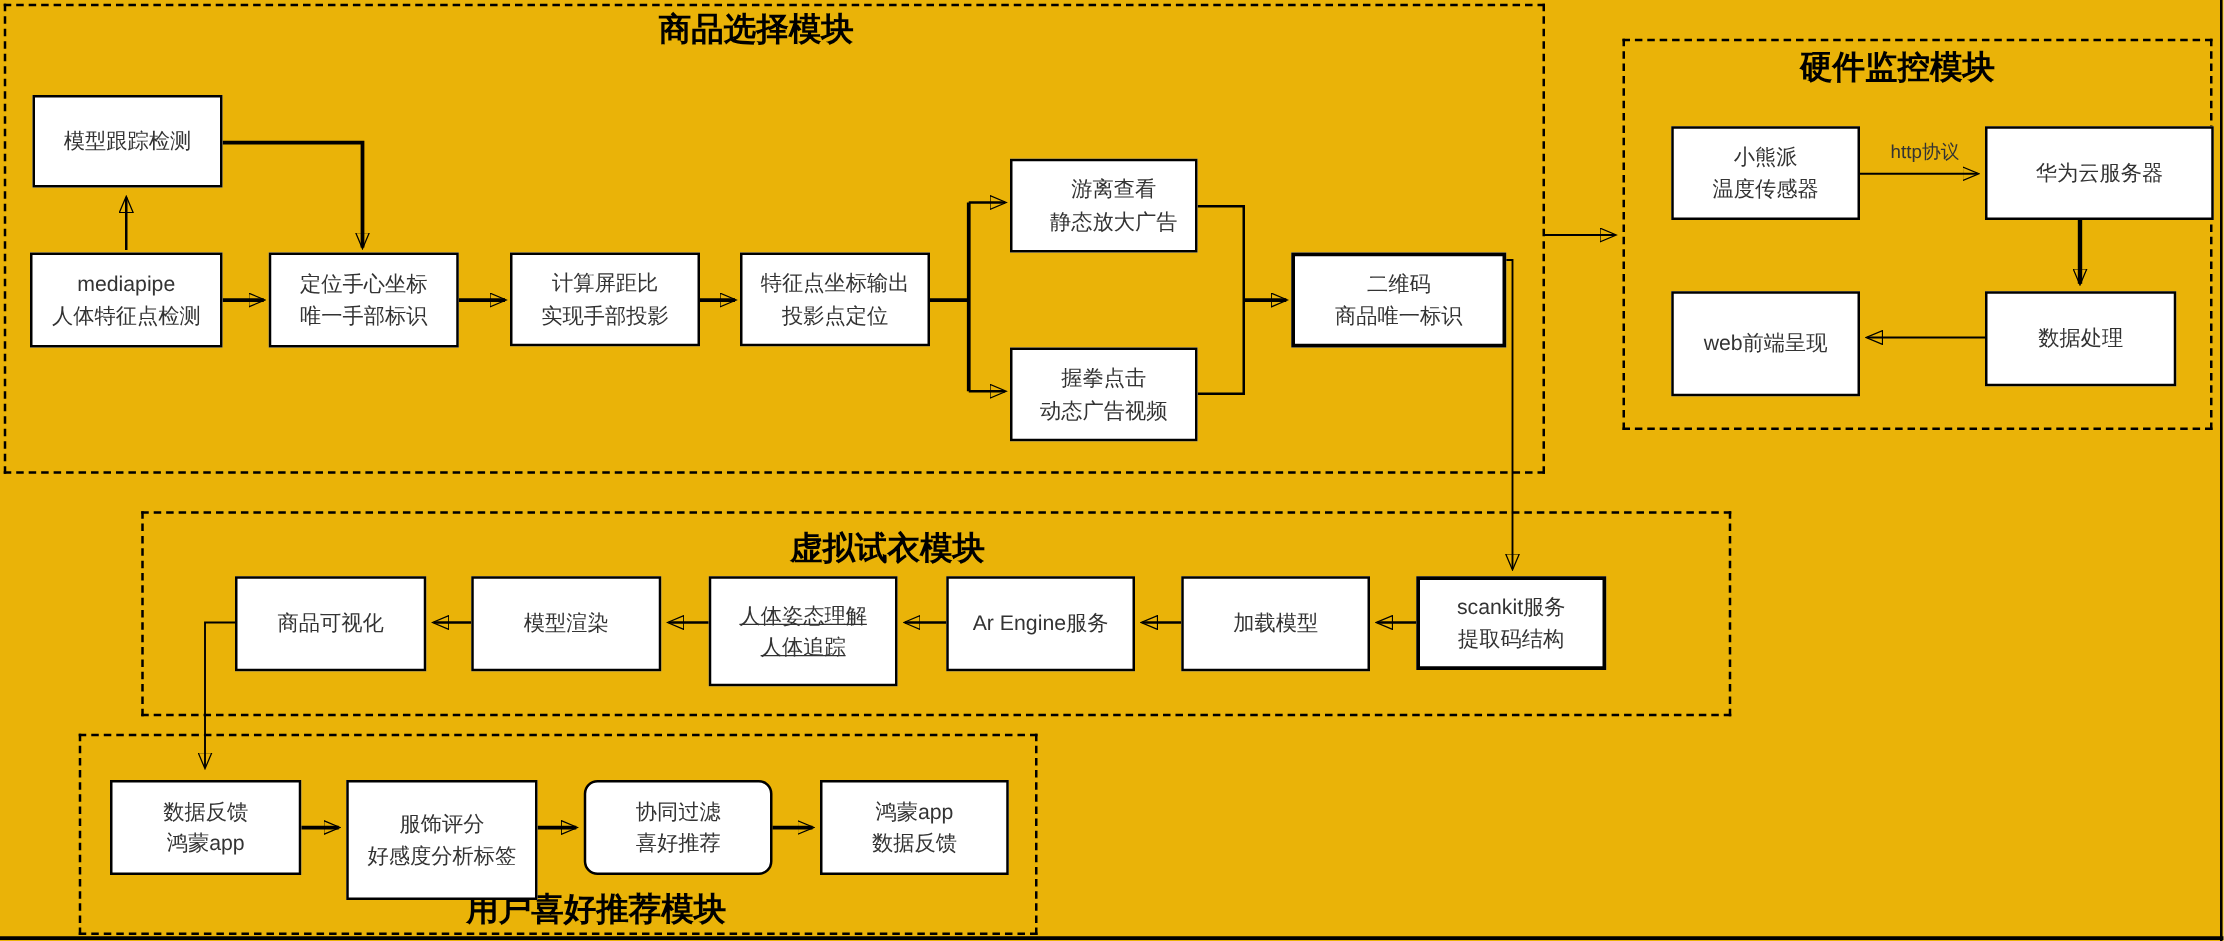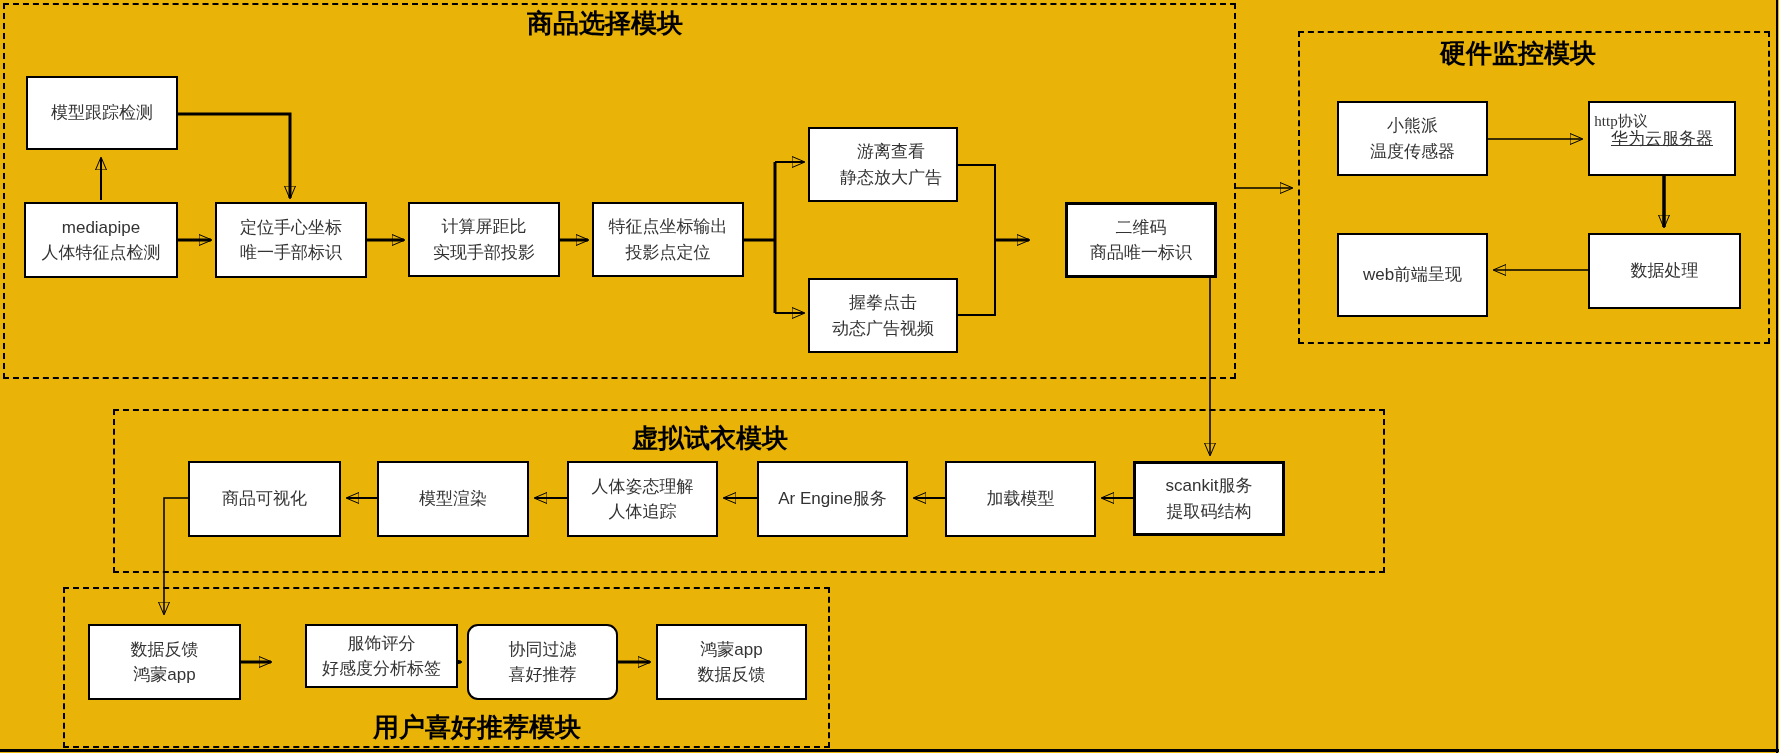--- a/index.html
+++ b/index.html
@@ -87,42 +87,42 @@
   <div class="node" style="left:215px;top:202px;width:152px;height:76px;">定位手心坐标
 唯一手部标识</div>
   <div class="node" style="left:408px;top:202px;width:152px;height:75px;">计算屏距比
 实现手部投影</div>
   <div class="node" style="left:592px;top:202px;width:152px;height:75px;">特征点坐标输出
 投影点定位</div>
   <div class="node" style="left:808px;top:127px;width:150px;height:75px;padding-left:16px;">游离查看
 静态放大广告</div>
   <div class="node" style="left:808px;top:278px;width:150px;height:75px;">握拳点击
 动态广告视频</div>
-  <div class="node thick" style="left:1033px;top:202px;width:152px;height:76px;margin-left:32px;">二维码
+  <div class="node thick" style="left:1033px;top:202px;width:172px;height:76px;">二维码
 商品唯一标识</div>
 
   <div class="node" style="left:1337px;top:101px;width:151px;height:75px;">小熊派
 温度传感器</div>
-  <div class="node" style="left:1588px;top:101px;width:148px;height:75px;text-decoration:underline;">华为云服务器</div>
+  <div class="node" style="left:1588px;top:101px;width:183px;height:75px;">华为云服务器</div>
   <div class="node" style="left:1337px;top:233px;width:151px;height:84px;">web前端呈现</div>
   <div class="node" style="left:1588px;top:233px;width:153px;height:76px;">数据处理</div>
-  <div class="edge-label" style="left:1576px;top:112px;width:90px;font-family:Liberation Serif, serif;">http协议</div>
+  <div class="edge-label" style="left:1495px;top:112px;width:90px;">http协议</div>
 
   <div class="node" style="left:188px;top:461px;width:153px;height:76px;">商品可视化</div>
   <div class="node" style="left:377px;top:461px;width:152px;height:76px;">模型渲染</div>
-  <div class="node" style="left:567px;top:461px;width:151px;height:76px;">人体姿态理解
+  <div class="node" style="left:567px;top:461px;width:151px;height:88px;text-decoration:underline;">人体姿态理解
 人体追踪</div>
   <div class="node" style="left:757px;top:461px;width:151px;height:76px;">Ar Engine服务</div>
   <div class="node" style="left:945px;top:461px;width:151px;height:76px;">加载模型</div>
   <div class="node thick" style="left:1133px;top:461px;width:152px;height:75px;">scankit服务
 提取码结构</div>
 
   <div class="node" style="left:88px;top:624px;width:153px;height:76px;">数据反馈
 鸿蒙app</div>
-  <div class="node" style="left:277px;top:624px;width:153px;height:64px;margin-left:28px;">服饰评分
+  <div class="node" style="left:277px;top:624px;width:153px;height:96px;">服饰评分
 好感度分析标签</div>
   <div class="node" style="left:467px;top:624px;width:151px;height:76px;border-radius:11px;">协同过滤
 喜好推荐</div>
   <div class="node" style="left:656px;top:624px;width:151px;height:76px;">鸿蒙app
 数据反馈</div>
 
   <div class="page-border" style="left:0;top:749px;width:1779px;height:3px;"></div>
   <div class="page-border" style="left:1776px;top:0;width:2px;height:753px;"></div>
 
 </div>

